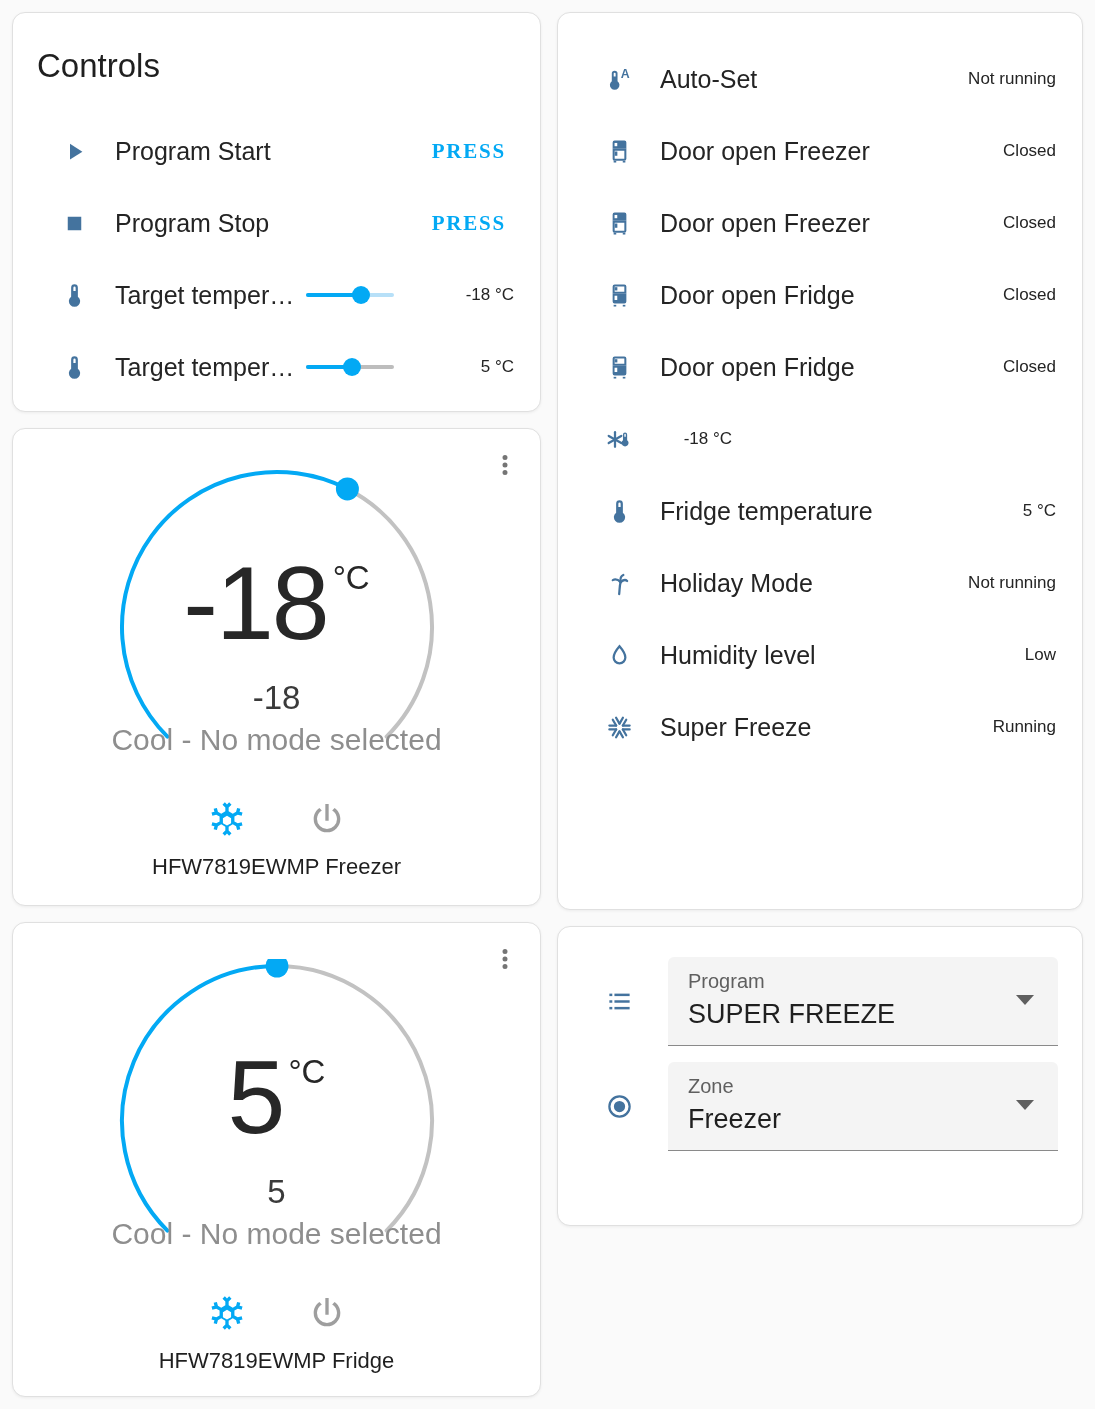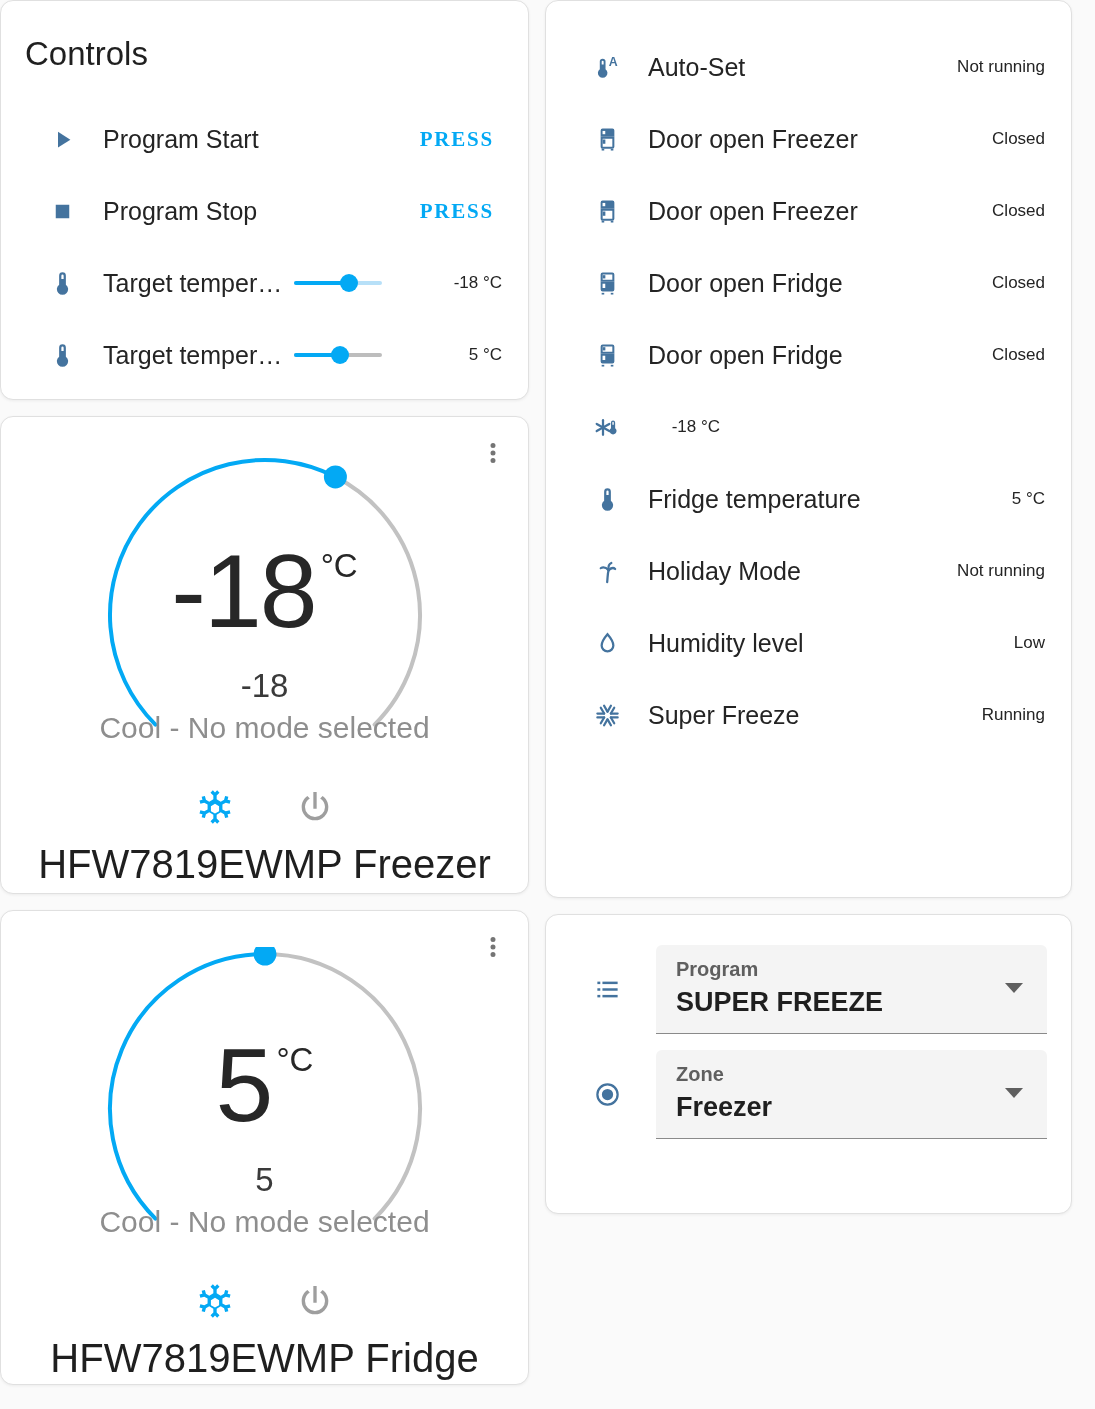--- a/index.html
+++ b/index.html
@@ -1,17 +1,17 @@
 <!DOCTYPE html>
 <html style="--accent: #03a9f4; --press: #03a9f4; --icon: #44739e; --remainder_light: #b7e0f8; --remainder_gray: #bdbdbd; --dial_inactive: #c2c2c2; --secondary_text: #8e8e8e;"><head>
 <meta charset="utf-8">
 <style>
   html,body{margin:0;padding:0;background:#fafafa;width:1095px;height:1409px;overflow:hidden;
     font-family:"Liberation Sans","DejaVu Sans",sans-serif;color:#212121;}
-  .page{display:flex;gap:16px;box-sizing:border-box;}
+  .page{display:flex;gap:16px;padding:12px;box-sizing:border-box;}
   .col{display:flex;flex-direction:column;gap:16px;}
   .col.left{width:529px;}
   .col.right{width:527px;}
   .card{background:#ffffff;border:1px solid #e0e0e0;border-radius:13px;
     box-shadow:0 1px 3px rgba(0,0,0,.06);box-sizing:border-box;position:relative;overflow:hidden;}
   .card h1{font-size:33px;font-weight:400;line-height:38px;margin:34px 24px 0;color:#1f1f1f;}
 
   
   .rows{margin-top:30px;}
   .row{display:flex;align-items:center;height:72px;padding:0 26px 0 44px;}
@@ -45,24 +45,24 @@
   .target-row{display:flex;justify-content:center;margin-top:86px;line-height:1;}
   .target-num{font-size:104px;color:#272727;letter-spacing:-2px;}
   .target-unit{font-size:33px;color:#272727;margin:10px 0 0 5px;}
   .current-temp{font-size:33px;color:#3a3a3a;margin-top:24px;}
   .mode-text{font-size:30px;color:var(--secondary_text);margin-top:6px;}
   .modes{display:flex;justify-content:center;gap:60px;margin-top:16px;}
   .mode-btn{background:none;border:none;cursor:pointer;padding:0;}
   .mode-btn svg{width:40px;height:40px;fill:currentColor;}
   .mode-btn.active{color:var(--accent);}
   .mode-btn.inactive{color:#9e9e9e;}
-  .thermo-name{font-size:40px;color:#1f1f1f;margin-top:12px;}
+  .thermo-name{font-size:22px;color:#1f1f1f;margin-top:12px;}
 
   
-  .cfg-rows{margin:30px 24px 0 44px;display:flex;flex-direction:column;gap:16px;font-weight:bold;}
+  .cfg-rows{margin:30px 24px 0 44px;display:flex;flex-direction:column;gap:16px;}
   .cfg-row{display:flex;align-items:center;}
   .cfg-row .icon{margin-right:32px;}
   .select-field{flex:1;position:relative;background:#f4f4f4;border-radius:6px 6px 0 0;
     border-bottom:1px solid #8a8a8a;padding:13px 56px 15px 20px;cursor:pointer;box-sizing:border-box;}
   .select-label{font-size:20px;color:#5f5f5f;}
   .select-value{font-size:27px;color:#1f1f1f;margin-top:6px;}
   .caret{position:absolute;right:24px;top:38px;width:0;height:0;
     border-left:9px solid transparent;border-right:9px solid transparent;border-top:10px solid #5f5f5f;}
 </style>
 </head>

